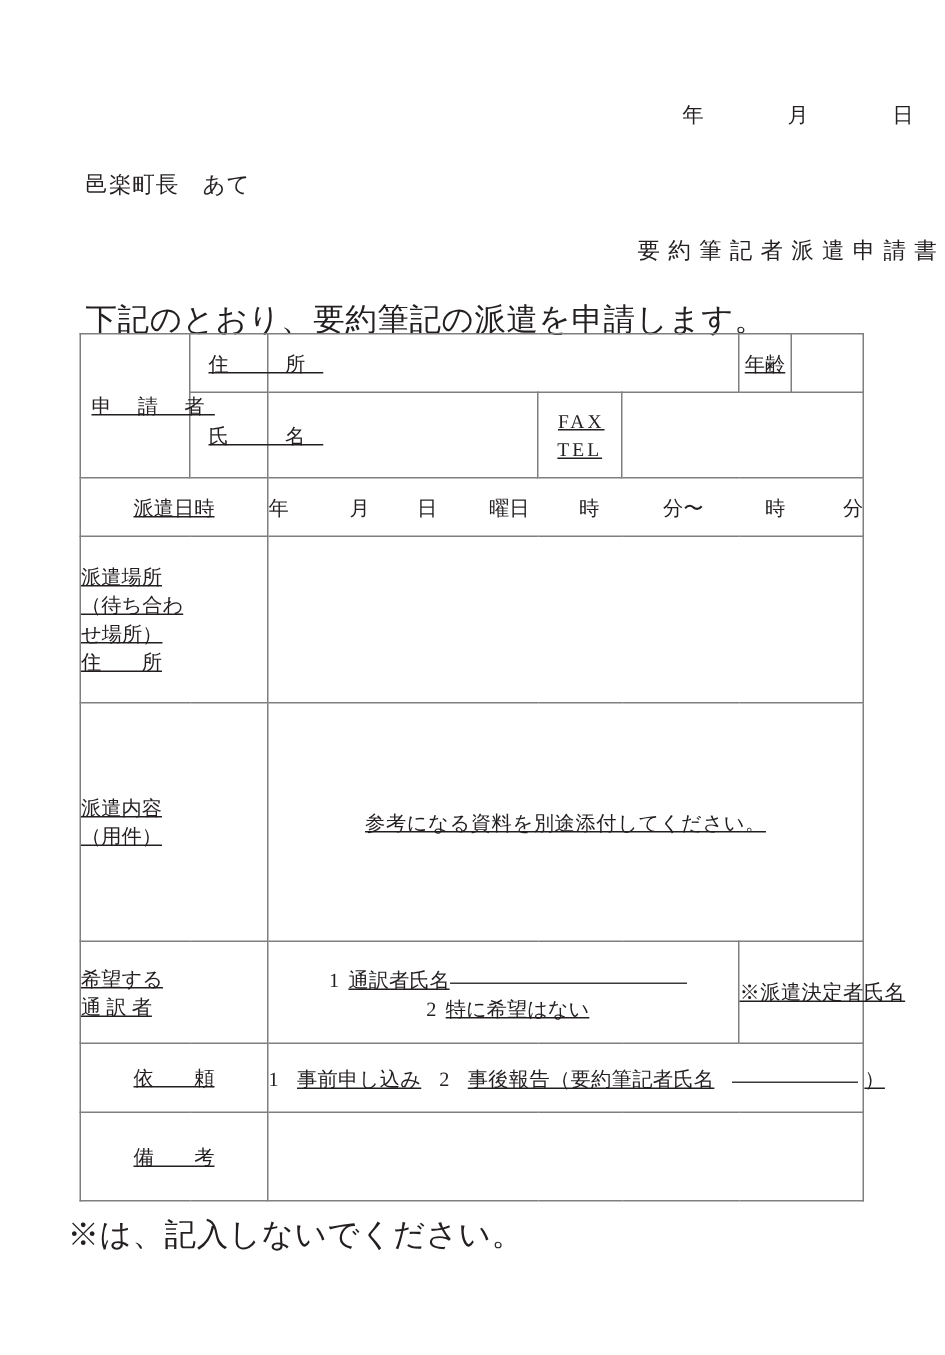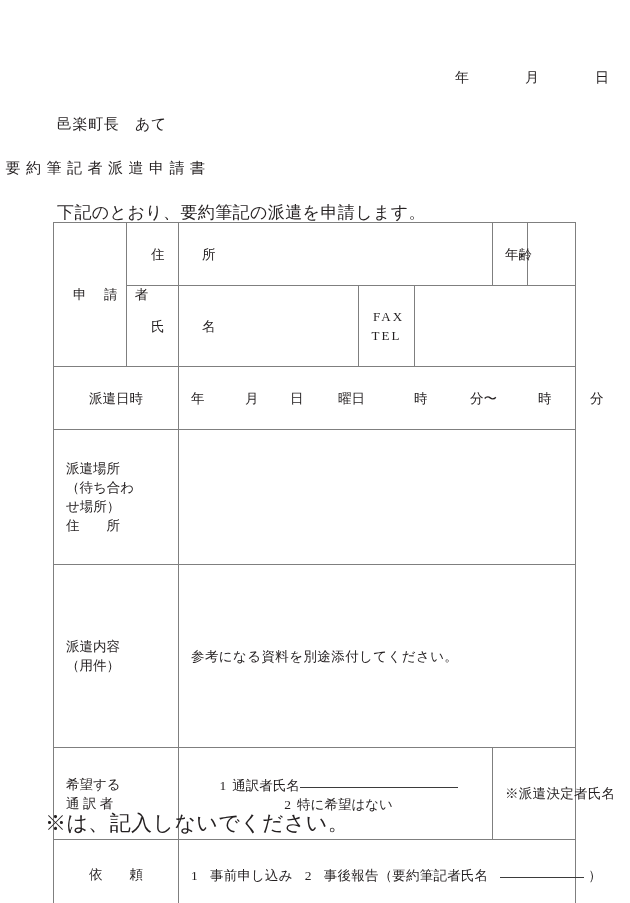--- a/index.html
+++ b/index.html
@@ -49,32 +49,32 @@
     font-size: 15px;
     line-height: 20px;
     letter-spacing: 0.6px;
     white-space: nowrap;
   }
   .doc-title {
     position: absolute;
     left: 0;
     top: 158px;
     width: 630px;
-    text-align: left;
+    text-align: right;
     font-size: 15px;
     line-height: 20px;
     letter-spacing: 5.5px;
     text-indent: 5.5px;
     white-space: nowrap;
   }
   .lead {
     position: absolute;
     left: 57px;
     top: 203px;
-    font-size: 17px;
+    font-size: 21px;
     line-height: 20px;
     letter-spacing: 0.4px;
     white-space: nowrap;
   }
   .footnote {
     position: absolute;
     left: 45px;
     top: 813px;
     font-size: 21px;
     line-height: 20px;
@@ -88,23 +88,24 @@
     left: 53px;
     top: 222px;
     width: 522px;
     border-collapse: collapse;
     table-layout: fixed;
     font-size: 13.5px;
     color: #231f20;
   }
   .form-table td {
     border: 1px solid #7f7f7f;
-    padding: 12px;
+    padding: 0;
     vertical-align: middle;
     line-height: 19px;
+    text-decoration: underline;
   }
   .lbl {
     text-align: center;
     white-space: nowrap;
   }
   .spread3 {
     letter-spacing: 7px;
     text-indent: 7px;
   }
   .spread2 {
@@ -130,35 +131,36 @@
     letter-spacing: 0;
     white-space: nowrap;
     font-size: 13.5px;
   }
   .dt-row .g {
     display: inline-block;
   }
   .w1 { width: 54px; }
   .w2 { width: 45px; }
   .w3 { width: 48px; }
-  .w4 { width: 76px; }
+  .w4 { width: 60px; }
   .w5 { width: 56px; }
   .w6 { width: 68px; }
   .w7 { width: 52px; }
 
   .multiline {
     text-align: left;
     line-height: 20px;
     white-space: pre-line;
     padding: 0 4px;
   }
   .note-top {
     padding: 6px 8px 0 9px;
     vertical-align: top;
     letter-spacing: 0.4px;
+    text-align: center;
   }
   .opt-cell {
     padding: 5px 0 5px 8px;
     vertical-align: middle;
     line-height: 21px;
     white-space: nowrap;
     text-align: center;
   }
   .opt-line .num {
     display: inline-block;

